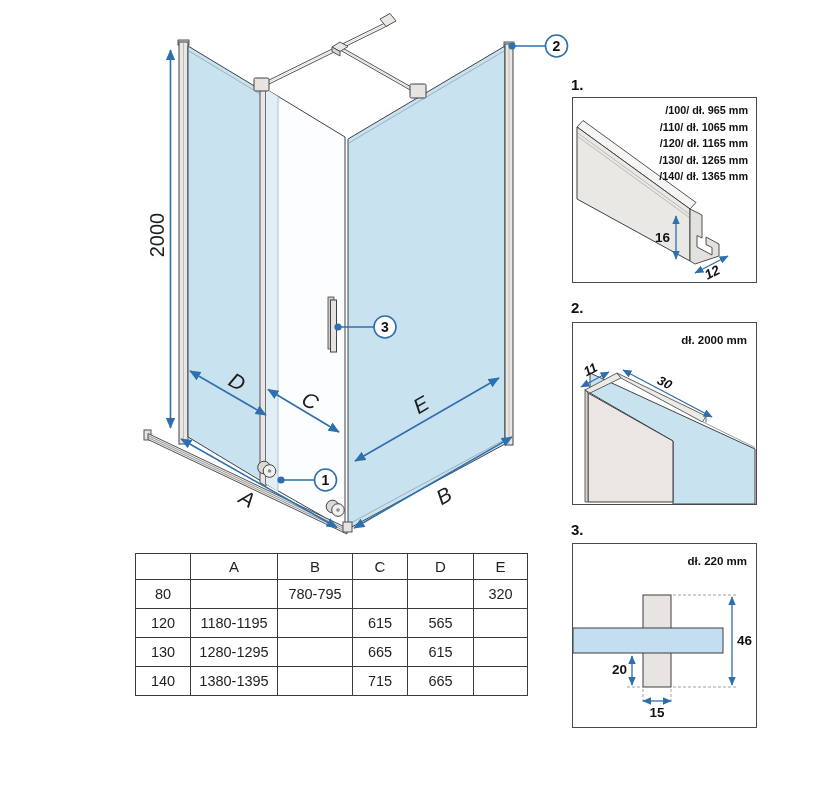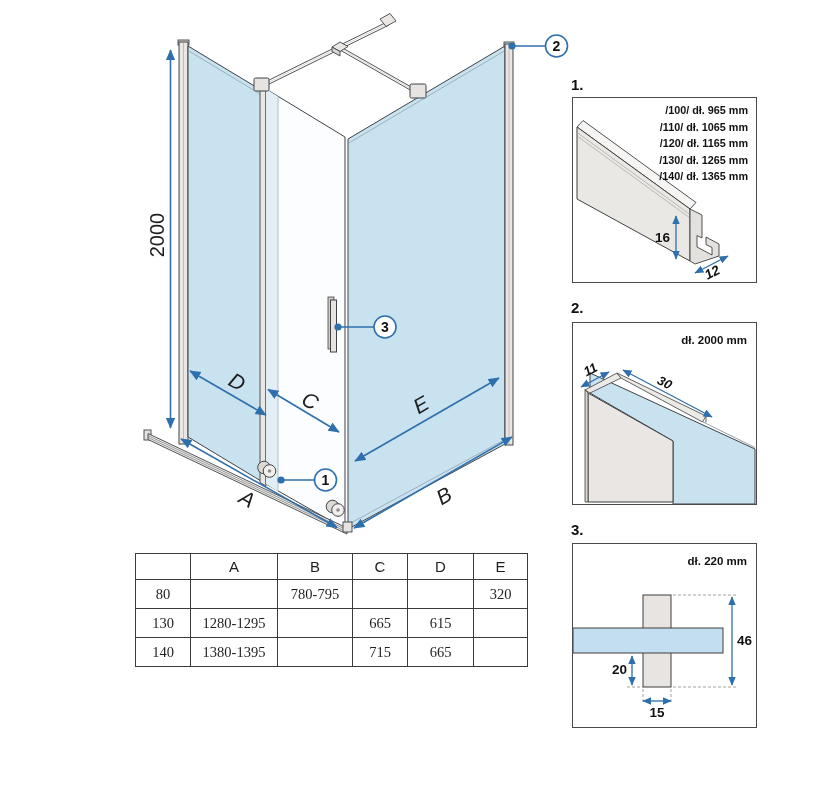--- a/index.html
+++ b/index.html
@@ -7,21 +7,21 @@
           font-family:"Liberation Sans",sans-serif;color:#1a1a1a;}
   .main-svg{position:absolute;left:0;top:0;}
   .detail-label{position:absolute;font-size:15px;font-weight:600;color:#111;}
   .detail-box{position:absolute;border:1px solid #4a4a4a;background:#fff;}
   .detail-box svg{display:block;}
   table.dims{position:absolute;left:135px;top:553px;border-collapse:collapse;
              table-layout:fixed;background:#fff;}
   table.dims th,table.dims td{border:1.5px solid #3b3b3b;text-align:center;
              padding:0;font-weight:400;color:#1f1f1f;overflow:hidden;white-space:nowrap;}
   table.dims th{height:25px;font-size:15px;}
-  table.dims td{height:28px;font-size:14.5px;font-family:Liberation Serif, serif;}
+  table.dims td{height:28px;font-size:14.5px;}
 </style>
 </head>
 <body>
 
 <div class="canvas">
 
   <svg class="main-svg" width="570" height="545" viewBox="0 0 570 545">
     <defs>
       <marker id="mA" markerWidth="9" markerHeight="8" refX="6.5" refY="3" orient="auto-start-reverse" markerUnits="strokeWidth">
         <path d="M0,0 L7,3 L0,6 Z" fill="#2e6fad"></path>
@@ -234,20 +234,28 @@
     </tr>
     <tr>
       <td>80</td>
       <td></td>
       <td>780-795</td>
       <td></td>
       <td></td>
       <td>320</td>
     </tr>
     <tr>
+      <td>120</td>
+      <td>1180-1195</td>
+      <td></td>
+      <td>615</td>
+      <td>565</td>
+      <td></td>
+    </tr>
+    <tr>
       <td>130</td>
       <td>1280-1295</td>
       <td></td>
       <td>665</td>
       <td>615</td>
       <td></td>
     </tr>
     <tr>
       <td>140</td>
       <td>1380-1395</td>

